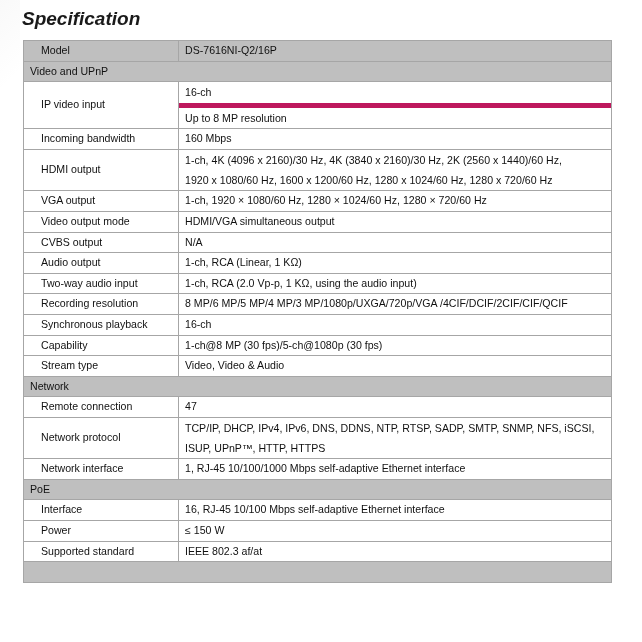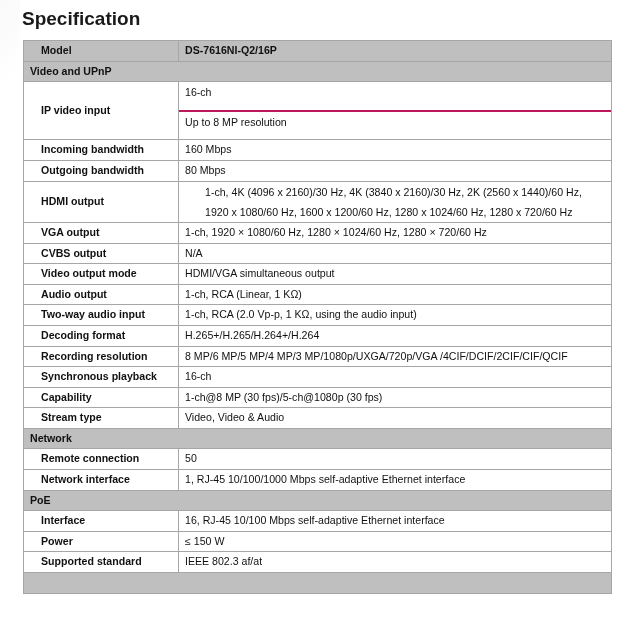--- a/index.html
+++ b/index.html
@@ -1,30 +1,30 @@
 <!DOCTYPE html>
 <html><head>
 <meta charset="utf-8">
 <style>
   html, body { margin: 0; padding: 0; background: #ffffff; }
   body { width: 642px; height: 642px; overflow: hidden; position: relative;
          font-family: "Liberation Sans", sans-serif; color: #111; }
   .title { position: absolute; left: 22px; top: 8px; font-size: 19px; font-weight: bold;
-           letter-spacing: 0px; color: #1a1a1a; }
+           letter-spacing: 0px; color: #1a1a1a; font-style: italic; }
   table.spec { position: absolute; left: 23px; top: 40px; width: 589px;
                border-collapse: collapse; table-layout: fixed; font-size: 10.6px; }
   table.spec td { border: 1px solid #a6a6a6; padding: 0 6px; height: 19.6px; line-height: 19.6px;
                   white-space: nowrap; overflow: hidden; }
   table.spec col.c1 { width: 155px; }
-  table.spec td.label { font-weight: bold; padding-left: 17px; }
-  tr.section td, tr.head td { background: #bfbfbf; font-weight: bold; }
+  table.spec td.label { font-weight: normal; padding-left: 17px; }
+  tr.section td, tr.head td { background: #bfbfbf; font-weight: normal; }
   td.multi { line-height: 20.2px; padding-top: 0; padding-bottom: 0; }
   .line { display: block; height: 20.6px; line-height: 20.6px; }
-  .line + .line { border-top: 2px solid #be185d; margin: 7px -6px; padding: 0 6px; }
-  .wrap { display: block; height: 20.2px; line-height: 20.2px; margin-left: 20px; }
+  .line + .line { border-top: 5px solid #be185d; margin: 0 -6px; padding: 0 6px; }
+  .wrap { display: block; height: 20.2px; line-height: 20.2px; }
   .wm { position: absolute; left: -20px; top: 0px; width: 40px; height: 120px; opacity: 0.06;
         background: linear-gradient(135deg, #888 0%, transparent 70%); }
 </style>
 </head>
 <body>
 
 <div class="wm"></div>
 <div class="title">Specification</div>
 
 <table class="spec">
@@ -45,53 +45,45 @@
         <td class="multi">
           <span class="line">16-ch</span>
           <span class="line">Up to 8 MP resolution</span>
         </td>
       </tr>
       <tr>
         <td class="label">Incoming bandwidth</td>
         <td>160 Mbps</td>
       </tr>
       <tr>
-        <td class="label">Outgoing bandwidth</td>
-        <td>80 Mbps</td>
-      </tr>
-      <tr>
         <td class="label">HDMI output</td>
         <td class="multi">
           <span class="wrap">1-ch, 4K (4096 x 2160)/30 Hz, 4K (3840 x 2160)/30 Hz, 2K (2560 x 1440)/60 Hz,</span>
           <span class="wrap">1920 x 1080/60 Hz, 1600 x 1200/60 Hz, 1280 x 1024/60 Hz, 1280 x 720/60 Hz</span>
         </td>
       </tr>
       <tr>
         <td class="label">VGA output</td>
         <td>1-ch, 1920 × 1080/60 Hz, 1280 × 1024/60 Hz, 1280 × 720/60 Hz</td>
       </tr>
       <tr>
+        <td class="label">Video output mode</td>
+        <td>HDMI/VGA simultaneous output</td>
+      </tr>
+      <tr>
         <td class="label">CVBS output</td>
         <td>N/A</td>
-      </tr>
-      <tr>
-        <td class="label">Video output mode</td>
-        <td>HDMI/VGA simultaneous output</td>
       </tr>
       <tr>
         <td class="label">Audio output</td>
         <td>1-ch, RCA (Linear, 1 KΩ)</td>
       </tr>
       <tr>
         <td class="label">Two-way audio input</td>
         <td>1-ch, RCA (2.0 Vp-p, 1 KΩ, using the audio input)</td>
-      </tr>
-      <tr>
-        <td class="label">Decoding format</td>
-        <td>H.265+/H.265/H.264+/H.264</td>
       </tr>
       <tr>
         <td class="label">Recording resolution</td>
         <td>8 MP/6 MP/5 MP/4 MP/3 MP/1080p/UXGA/720p/VGA /4CIF/DCIF/2CIF/CIF/QCIF</td>
       </tr>
       <tr>
         <td class="label">Synchronous playback</td>
         <td>16-ch</td>
       </tr>
       <tr>
@@ -100,21 +92,28 @@
       </tr>
       <tr>
         <td class="label">Stream type</td>
         <td>Video, Video &amp; Audio</td>
       </tr>
       <tr class="section">
         <td colspan="2">Network</td>
       </tr>
       <tr>
         <td class="label">Remote connection</td>
-        <td>50</td>
+        <td>47</td>
+      </tr>
+      <tr>
+        <td class="label">Network protocol</td>
+        <td class="multi">
+          <span class="wrap">TCP/IP,  DHCP,  IPv4,  IPv6,  DNS,  DDNS,  NTP,  RTSP,  SADP,  SMTP,  SNMP,  NFS,  iSCSI,</span>
+          <span class="wrap">ISUP, UPnP™, HTTP, HTTPS</span>
+        </td>
       </tr>
       <tr>
         <td class="label">Network interface</td>
         <td>1, RJ-45 10/100/1000 Mbps self-adaptive Ethernet interface</td>
       </tr>
       <tr class="section">
         <td colspan="2">PoE</td>
       </tr>
       <tr>
         <td class="label">Interface</td>

